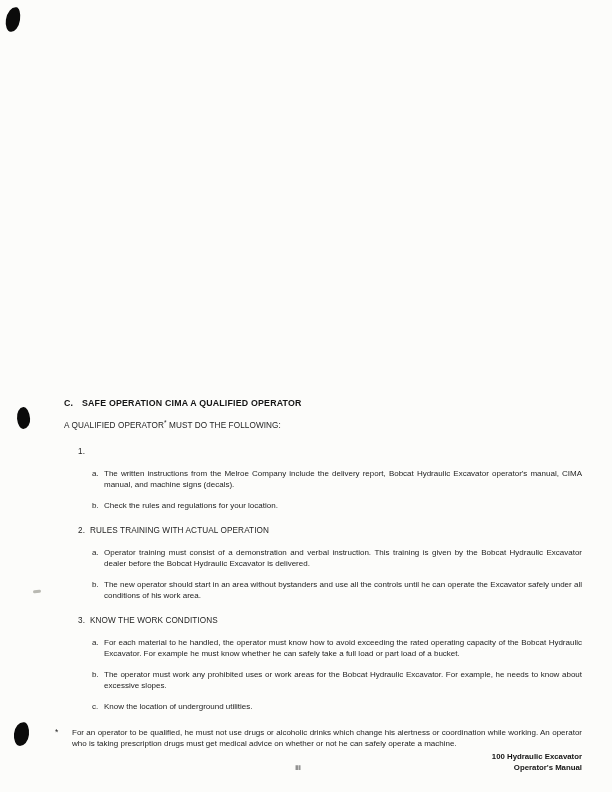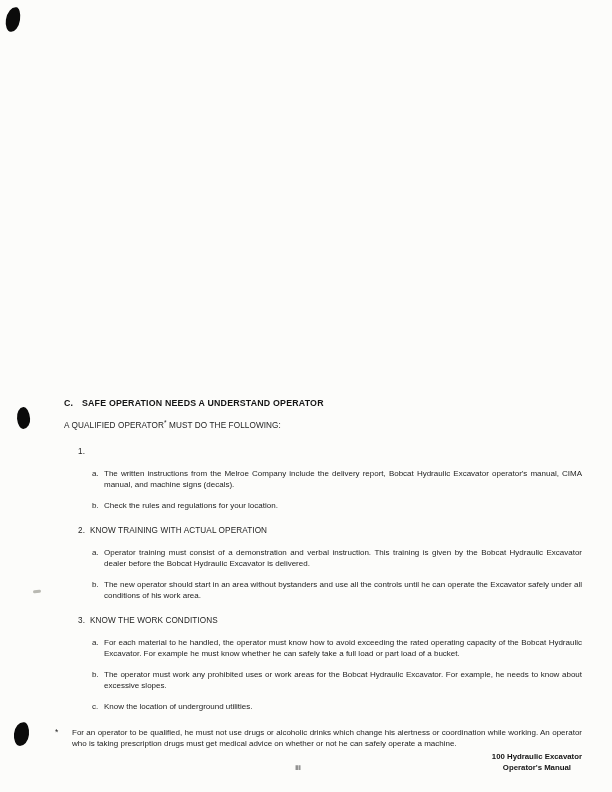--- a/index.html
+++ b/index.html
@@ -78,42 +78,42 @@
   .page-num {
     position: absolute;
     left: 0; top: 763px;
     width: 596px;
     text-align: center;
     font-size: 8px;
   }
   .footer-right {
     position: absolute;
     right: 30px; top: 752px;
-    text-align: center;
+    text-align: right;
     font-size: 7.8px;
     font-weight: bold;
     line-height: 10.5px;
     color: #141414;
   }
 </style>
 </head>
 <body>
 
 <div class="page">
 
   <div class="blob blob-top"></div>
   <div class="blob blob-mid"></div>
   <div class="blob blob-bottom"></div>
   <div class="speck"></div>
 
   <div class="content">
 
     <h1 class="heading">
       <span class="hl">C.</span>
-      <span>SAFE OPERATION NEEDS A UNDERSTAND OPERATOR</span>
+      <span>SAFE OPERATION CIMA A QUALIFIED OPERATOR</span>
     </h1>
 
     <p class="intro"><span>A QUALIFIED OPERATOR</span><sup class="star">*</sup><span> MUST DO THE FOLLOWING:</span></p>
 
     <div class="num-item">
       <div class="num-title">
         <span class="num">1.</span>
       </div>
       <div class="sub">
         <span class="lab">a.</span>
@@ -121,21 +121,21 @@
       </div>
       <div class="sub">
         <span class="lab">b.</span>
         <span class="txt">Check the rules and regulations for your location.</span>
       </div>
     </div>
 
     <div class="num-item">
       <div class="num-title">
         <span class="num">2.</span>
-        <span>KNOW TRAINING WITH ACTUAL OPERATION</span>
+        <span>RULES TRAINING WITH ACTUAL OPERATION</span>
       </div>
       <div class="sub">
         <span class="lab">a.</span>
         <span class="txt">Operator training must consist of a demonstration and verbal instruction. This training is given by the Bobcat Hydraulic Excavator dealer before the Bobcat Hydraulic Excavator is delivered.</span>
       </div>
       <div class="sub">
         <span class="lab">b.</span>
         <span class="txt">The new operator should start in an area without bystanders and use all the controls until he can operate the Excavator safely under all conditions of his work area.</span>
       </div>
     </div>

